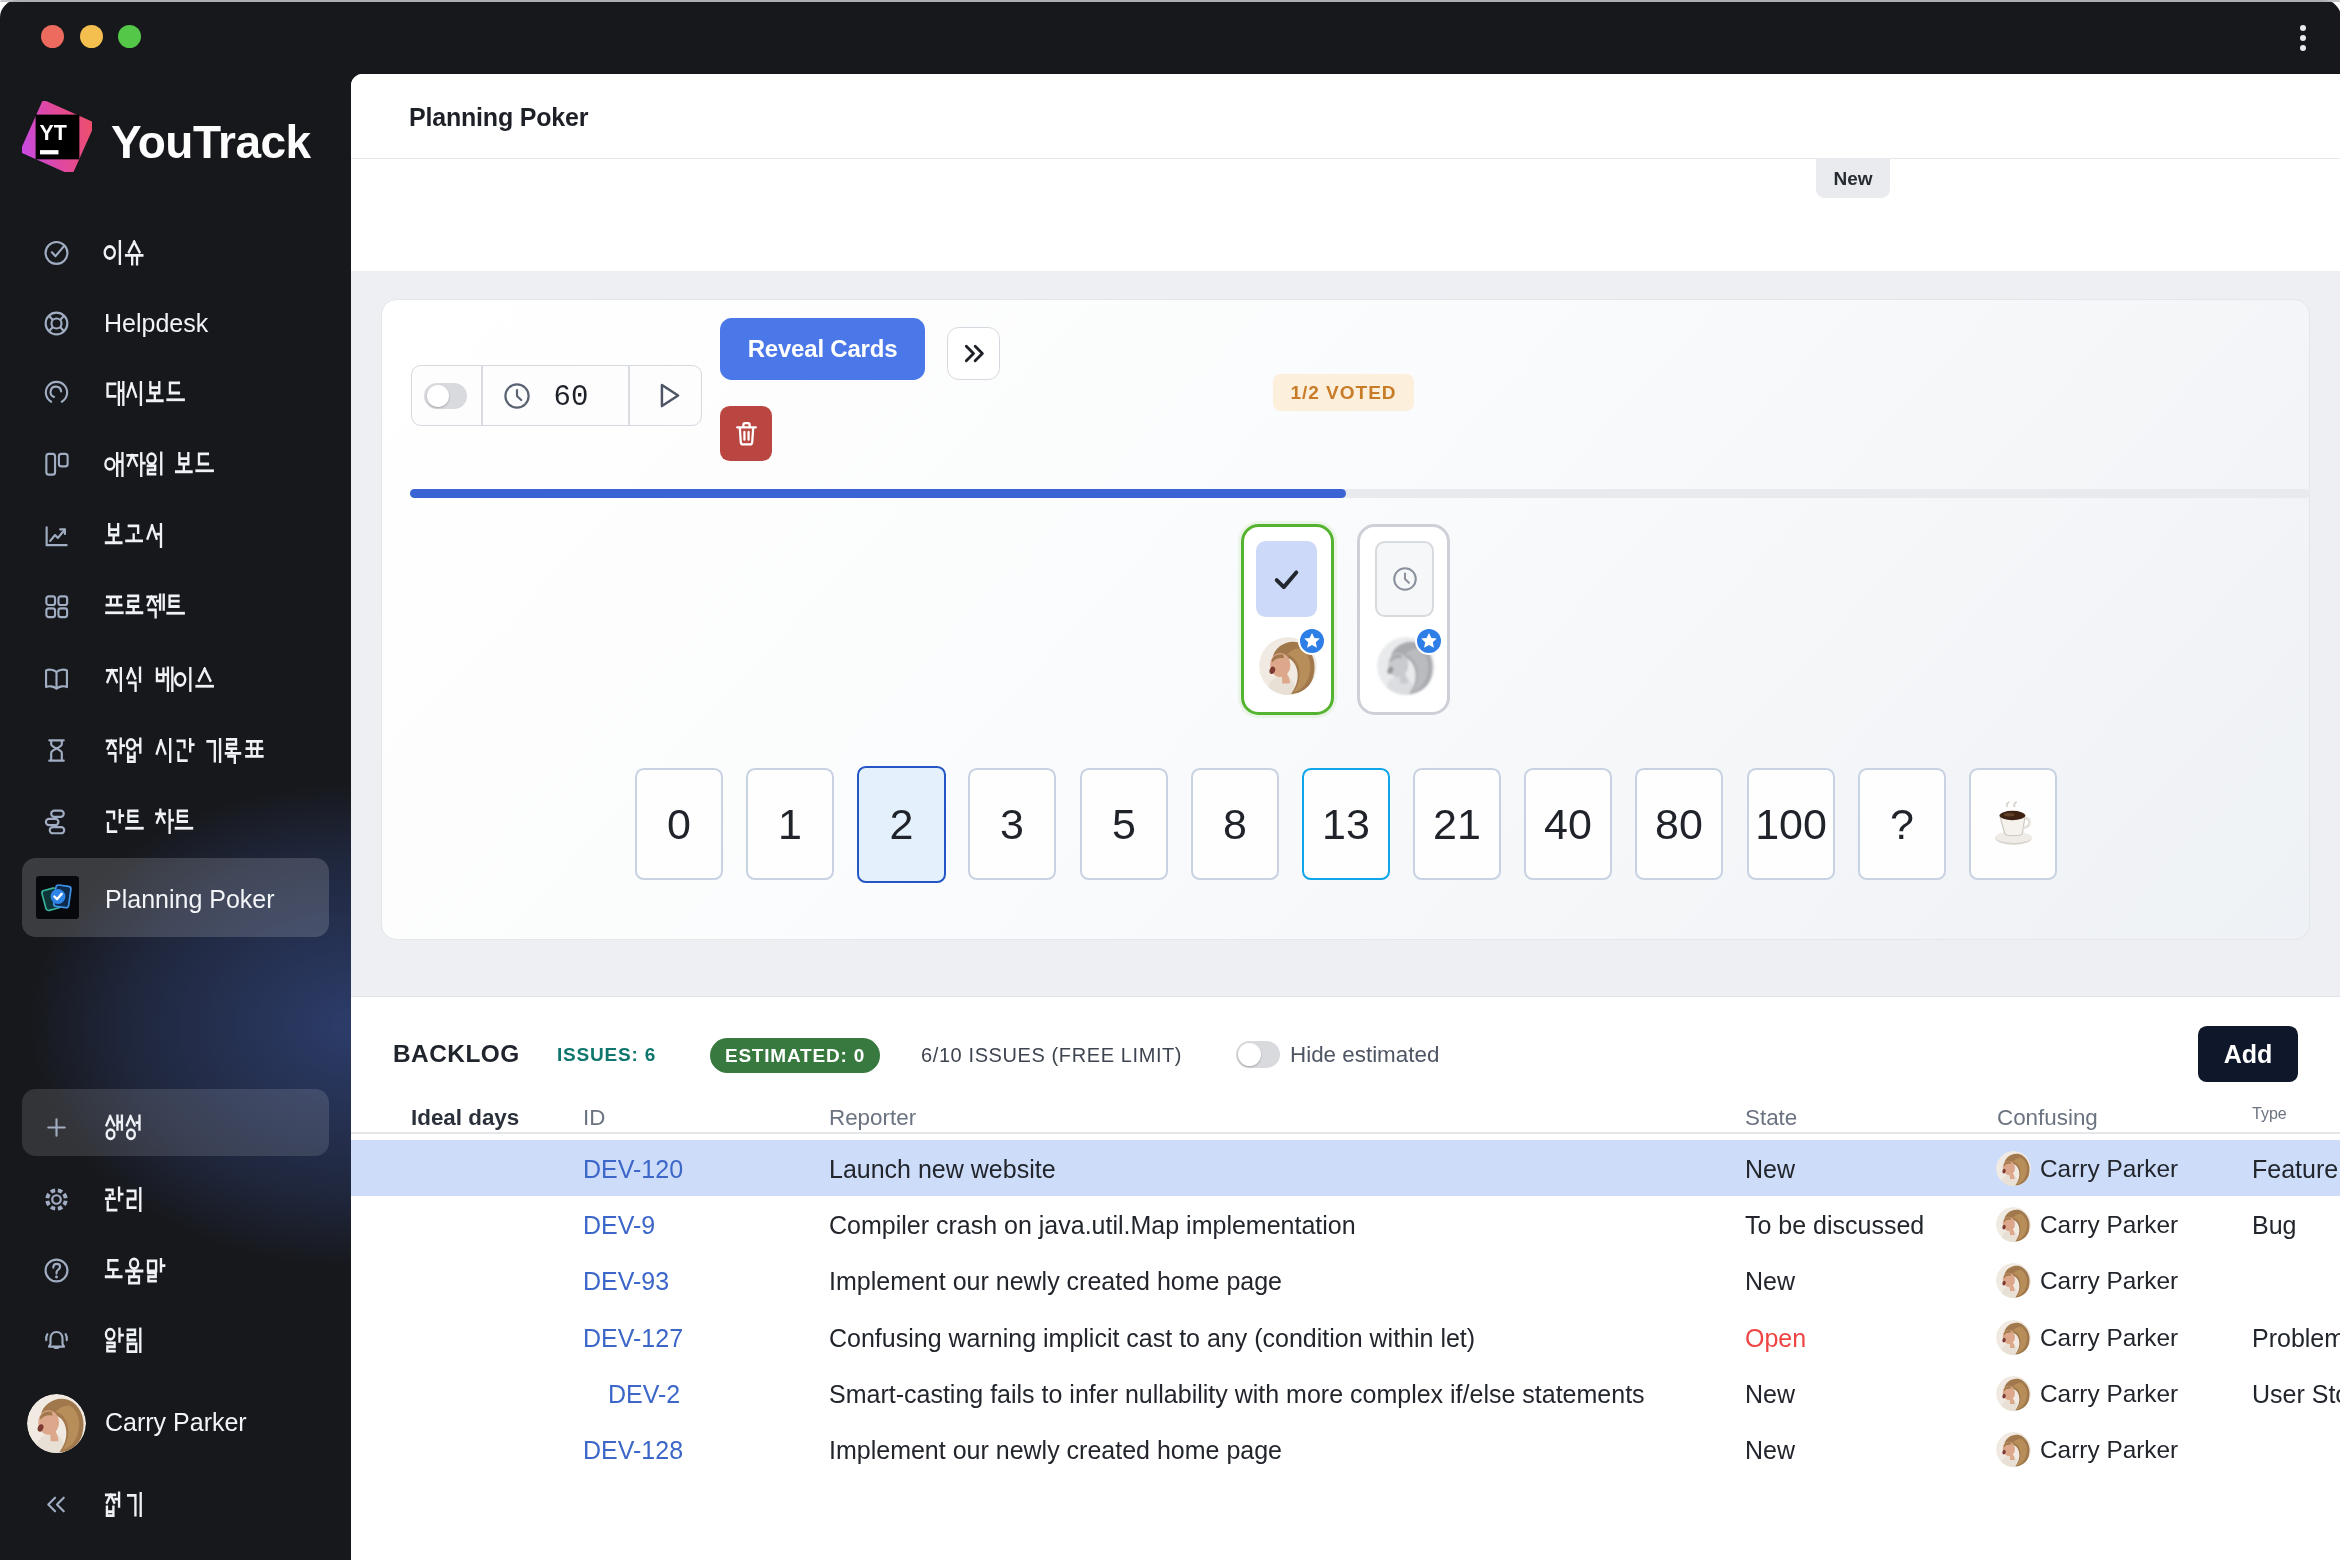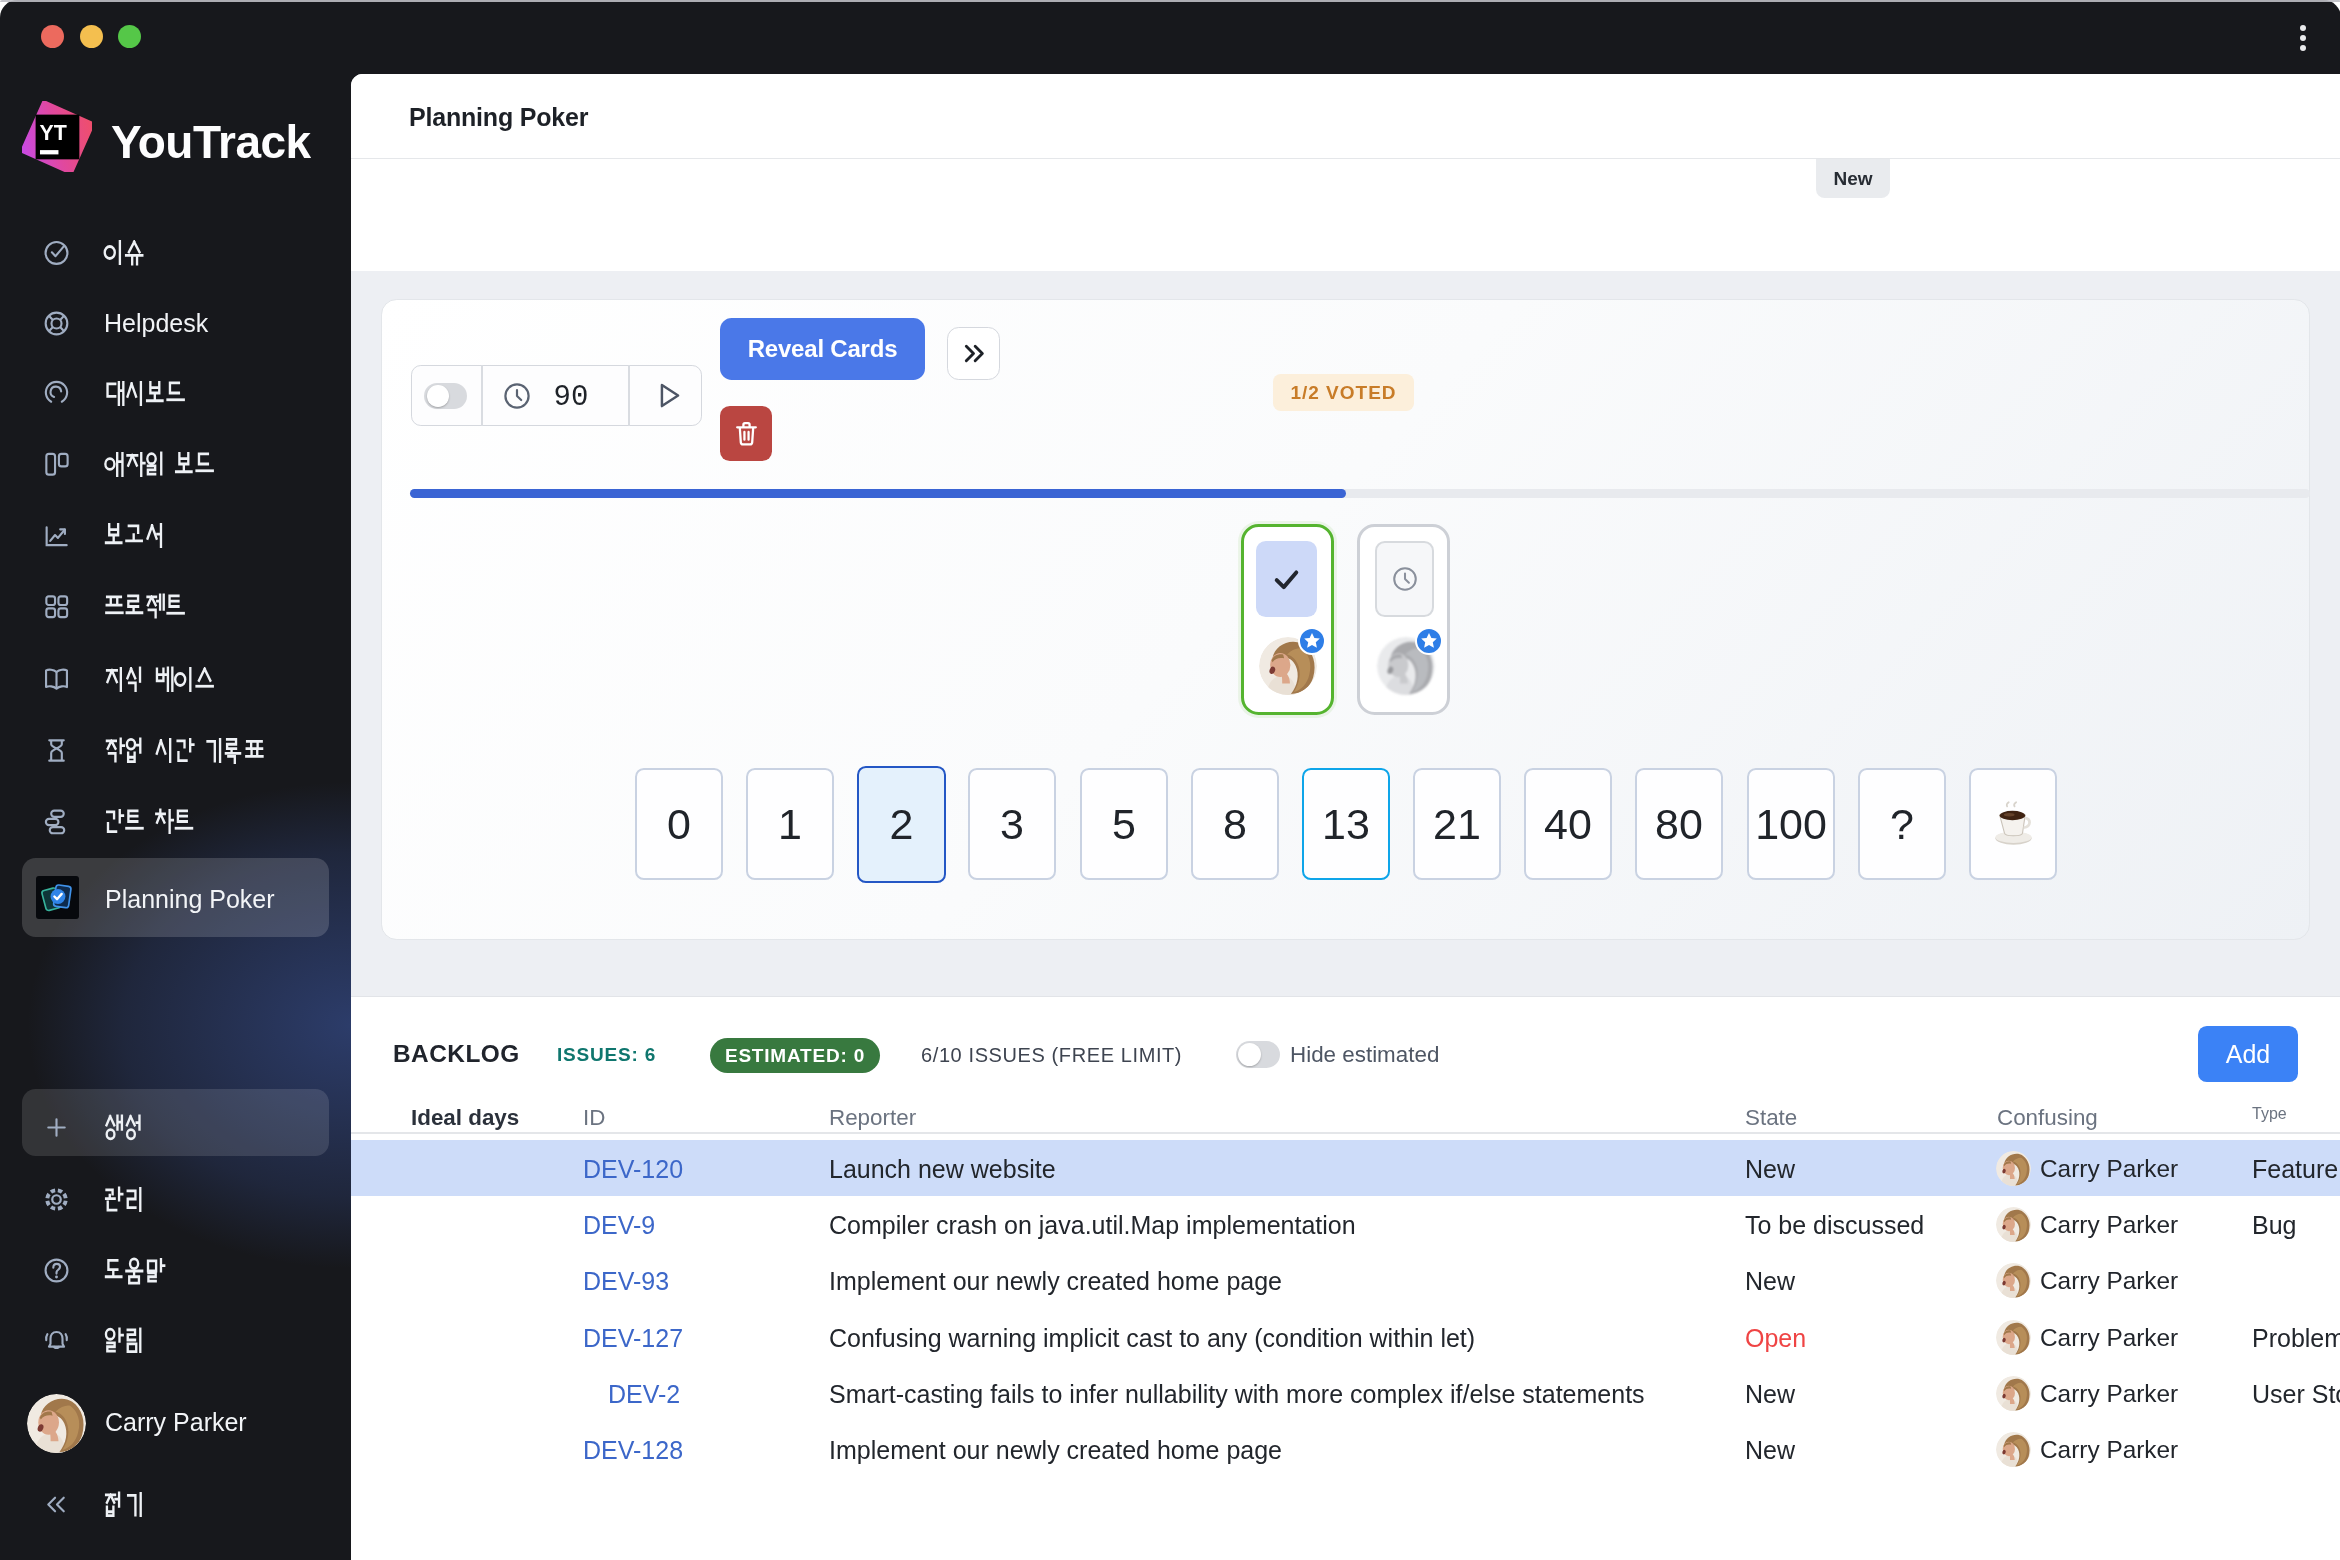--- a/index.html
+++ b/index.html
@@ -355,21 +355,21 @@
 background:linear-gradient(133deg,#ffffff 0%,#fafbfc 45%,#eef1f5 100%);"></div>
 <div class="abs" style="left:411px;top:365px;width:291px;height:61px;background:#fdfdfe;border:1.5px solid #d5d8de;border-radius:9.8px;"></div>
 <div class="abs" style="left:481px;top:365px;width:1.5px;height:61px;background:#d9dce1;"></div>
 <div class="abs" style="left:628px;top:365px;width:1.5px;height:61px;background:#d9dce1;"></div>
 <div class="abs" style="left:424px;top:383px;width:43px;height:26px;background:#d8dade;border-radius:13.7px;"></div>
 <div class="abs" style="left:427px;top:385px;width:21.5px;height:21.5px;background:#ffffff;border-radius:50%;box-shadow:0 1px 2px rgba(0,0,0,0.25);"></div>
 <div class="abs" style="left:503px;top:382px;"><svg width="28" height="28" viewBox="0 0 28 28" fill="none" stroke="#5a6372" stroke-width="2.2" stroke-linecap="round">
       <circle cx="14" cy="14" r="11.6"></circle>
       <path d="M14,14 V8.2 M14,14 L18.2,18"></path>
     </svg></div>
-<div class="abs" style="left:532px;top:381px;width:78px;text-align:center;font-family:'Liberation Mono',monospace;font-size:29px;color:#1e2228;">90</div>
+<div class="abs" style="left:532px;top:381px;width:78px;text-align:center;font-family:'Liberation Mono',monospace;font-size:29px;color:#1e2228;">60</div>
 <div class="abs" style="left:653px;top:381px;"><svg width="29" height="29" viewBox="0 0 26 26" fill="none" stroke="#4d5565" stroke-width="2.2" stroke-linejoin="round">
       <path d="M8,3.5 L22.5,13 L8,22.5 Z"></path>
     </svg></div>
 <div class="abs" style="left:720px;top:318px;width:205px;height:62px;background:#4a78e8;border-radius:11.7px;display:flex;align-items:center;justify-content:center;color:#ffffff;font-size:24px;font-weight:bold;letter-spacing:-0.2px;">Reveal Cards</div>
 <div class="abs" style="left:947px;top:327px;width:53px;height:53px;background:#ffffff; border:1.5px solid #d5d8de;border-radius:11.7px;display:flex;align-items:center;justify-content:center;">
     <svg width="31" height="31" viewBox="0 0 28 28" fill="none" stroke="#1d2127" stroke-width="2.6" stroke-linecap="round" stroke-linejoin="round">
       <path d="M7.5,7.5 L14,14 L7.5,20.5 M15.5,7.5 L22,14 L15.5,20.5"></path>
     </svg>
   </div>
 <div class="abs" style="left:720px;top:406px;width:52px;height:55px;background:#ba4641;border-radius:9.8px;display:flex;align-items:center;justify-content:center;">
@@ -445,21 +445,21 @@
 <path d="M18,7 C17,5.5 18,4 19.5,3 M25,7 C24,5.5 25,4 26.5,3" stroke="#d8d3cc" stroke-width="1.6" fill="none" stroke-linecap="round"></path>
 </svg>
   </div>
 <div class="abs" style="left:393px;top:1040px;font-size:24.4px;font-weight:bold;color:#20242c;letter-spacing:0.5px;">BACKLOG</div>
 <div class="abs" style="left:557px;top:1044px;font-size:19px;font-weight:bold;color:#0f766e;letter-spacing:0.8px;">ISSUES: 6</div>
 <div class="abs" style="left:710px;top:1038px;width:170px;height:35px;background:#38793f;border-radius:17.6px;display:flex;align-items:center;justify-content:center;font-size:19px;font-weight:bold;color:#ffffff;letter-spacing:0.8px;">ESTIMATED: 0</div>
 <div class="abs" style="left:921px;top:1044px;font-size:20px;font-weight:normal;color:#3e4450;letter-spacing:0.6px;">6/10 ISSUES (FREE LIMIT)</div>
 <div class="abs" style="left:1236px;top:1041px;width:44px;height:27px;background:#d8dade;border-radius:13.7px;"></div>
 <div class="abs" style="left:1238px;top:1043px;width:23.4px;height:23.4px;background:#ffffff;border-radius:50%;box-shadow:0 1px 2px rgba(0,0,0,0.25);"></div>
 <div class="abs" style="left:1290px;top:1042px;font-size:22.4px;color:#4e5664;">Hide estimated</div>
-<div class="abs" style="left:2198px;top:1026px;width:100px;height:56px;background:#3b82f6;border-radius:8.8px;display:flex;align-items:center;justify-content:center;font-size:25px;color:#ffffff;">Add</div>
+<div class="abs" style="left:2198px;top:1026px;width:100px;height:56px;background:#0f172a;border-radius:8.8px;display:flex;align-items:center;justify-content:center;font-size:25px;color:#ffffff;font-weight:bold;">Add</div>
 <div class="abs" style="left:411px;top:1105px;font-size:22.4px;font-weight:bold;color:#2b313b;">Ideal days</div>
 <div class="abs" style="left:583px;top:1105px;font-size:22.4px;color:#6b7380;">ID</div>
 <div class="abs" style="left:829px;top:1105px;font-size:22.4px;color:#6b7380;">Reporter</div>
 <div class="abs" style="left:1745px;top:1105px;font-size:22.4px;color:#6b7380;">State</div>
 <div class="abs" style="left:1997px;top:1105px;font-size:22.4px;color:#6b7380;">Confusing</div>
 <div class="abs" style="left:2252px;top:1105px;font-size:16px;color:#6b7380;">Type</div>
 <div class="abs" style="left:351px;top:1132px;width:1990px;height:1.5px;background:#e4e6e9;"></div>
 <div class="abs" style="left:351px;top:1140px;width:1990px;height:56px;background:#cddcf9;"></div>
 <div class="abs" style="left:583px;top:1155px;font-size:25px;color:#3c67c9;">DEV-120</div>
 <div class="abs" style="left:829px;top:1155px;font-size:25px;color:#22262c;">Launch new website</div>

